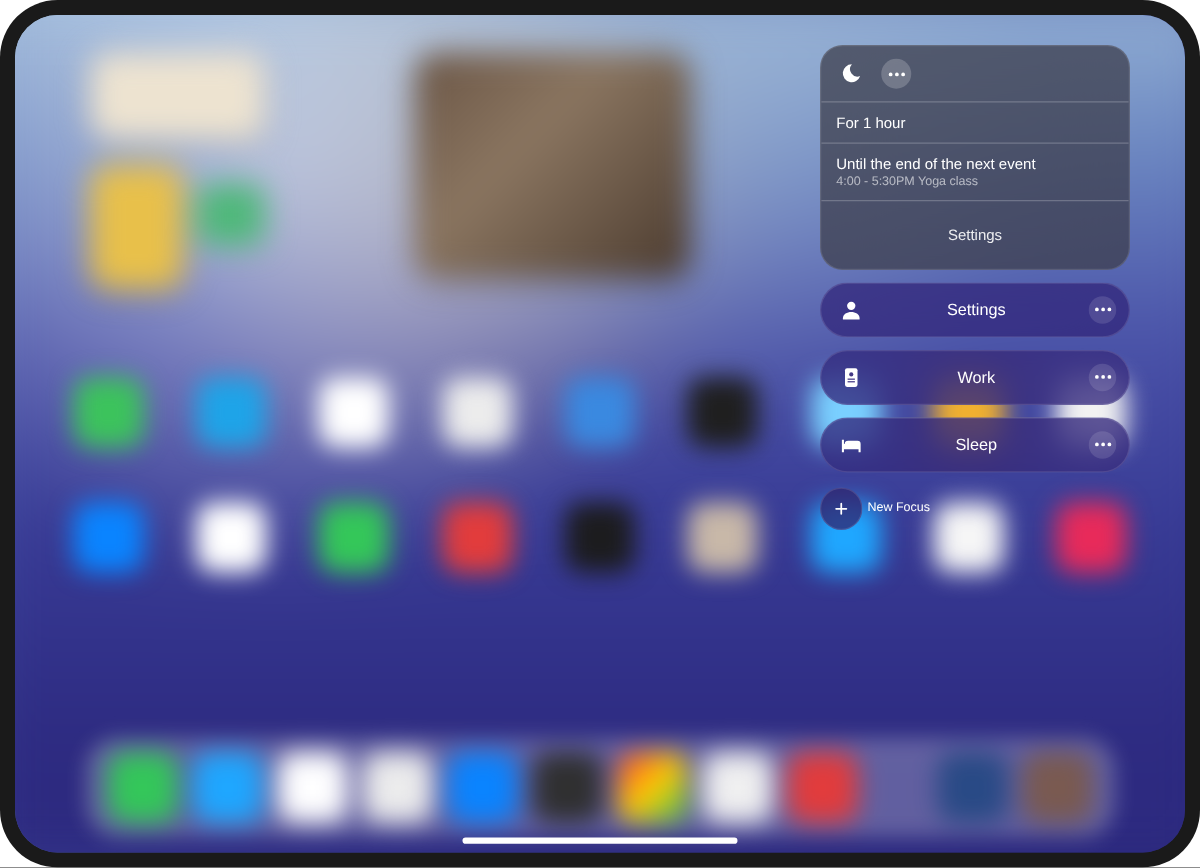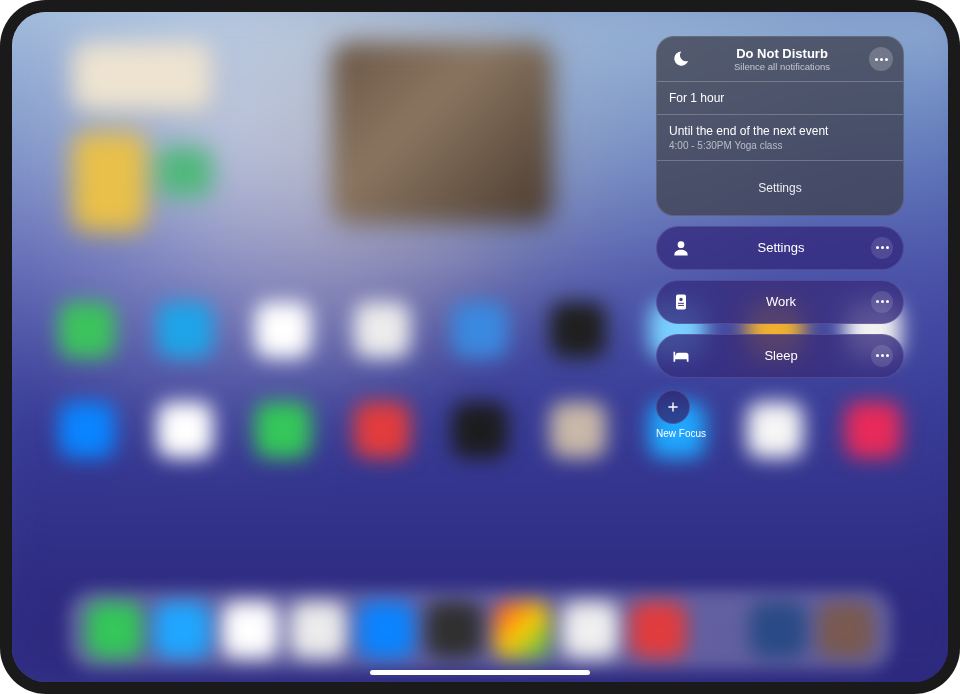--- a/index.html
+++ b/index.html
@@ -257,21 +257,22 @@
       font-size: 13px;
       font-weight: 500;
     }
     .focus-pill .more-btn {
       background: rgba(255,255,255,0.12);
       width: 22px;
       height: 22px;
     }
     .new-focus-wrap {
       display: flex;
-      flex-direction: column;
+      flex-direction: row;
+      align-items: center;
       gap: 4px;
       margin-top: 2px;
     }
     .new-focus-btn {
       width: 34px;
       height: 34px;
       border-radius: 50%;
       background: rgba(48,36,110,0.75);
       display: flex;
       align-items: center;
@@ -336,24 +337,20 @@
 
     <div class="focus-overlay">
 
       <div class="dnd-panel">
         <div class="dnd-header">
           <div class="dnd-icon-wrap">
             <svg class="dnd-moon" viewBox="0 0 24 24" fill="#fff">
                 <path d="M12.5 2a9.5 9.5 0 1 0 9 12.5A8 8 0 0 1 12.5 2z"></path>
               </svg>
           </div>
-          <div class="dnd-title-block">
-            <div class="dnd-title">Do Not Disturb</div>
-            <div class="dnd-subtitle">Silence all notifications</div>
-          </div>
           <div class="more-btn">
             <div class="more-dots">
                 <span></span>
                 <span></span>
                 <span></span>
               </div>
           </div>
         </div>
         <div class="dnd-row">
           <div>For 1 hour</div>

